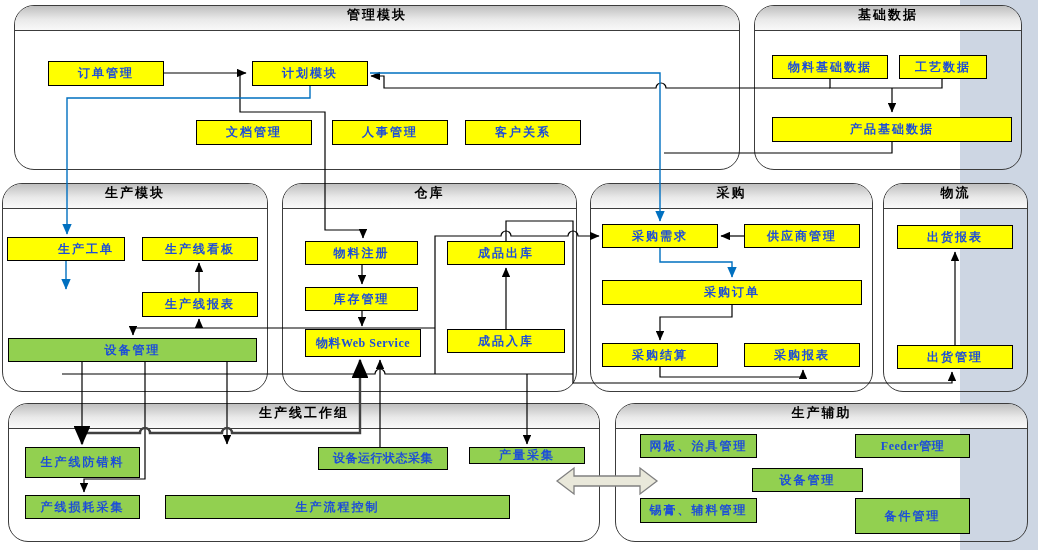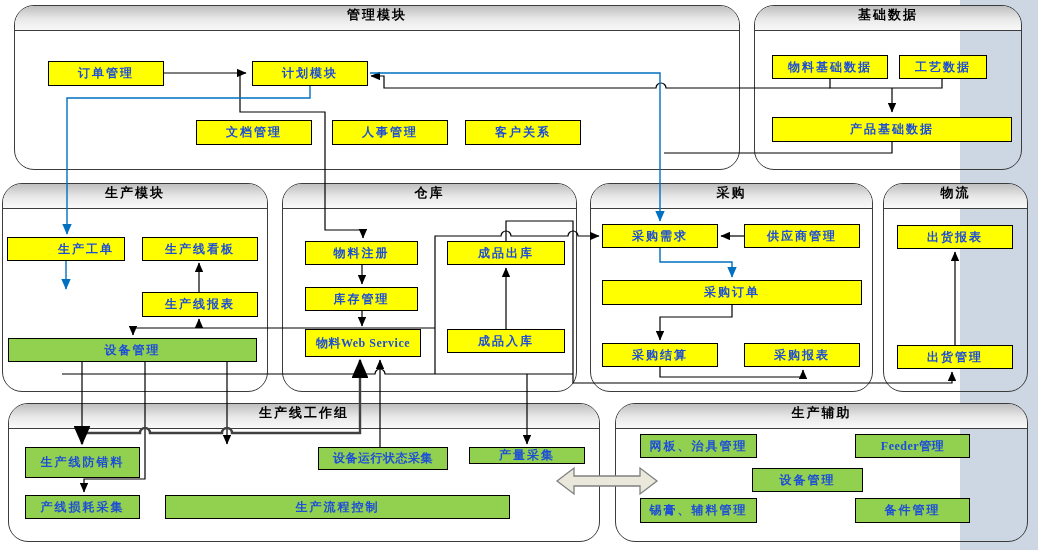--- a/index.html
+++ b/index.html
@@ -108,21 +108,21 @@
   <div class="node green" style="left:25px;top:447px;width:115px;height:31px;">生产线防错料</div>
   <div class="node green tight" style="left:318px;top:447px;width:130px;height:23px;">设备运行状态采集</div>
   <div class="node green" style="left:469px;top:447px;width:116px;height:17px;">产量采集</div>
   <div class="node green" style="left:25px;top:495px;width:115px;height:24px;">产线损耗采集</div>
   <div class="node green" style="left:165px;top:495px;width:345px;height:24px;">生产流程控制</div>
 
   <div class="node green" style="left:640px;top:434px;width:117px;height:24px;">网板、治具管理</div>
   <div class="node green tight" style="left:855px;top:434px;width:115px;height:24px;">Feeder管理</div>
   <div class="node green" style="left:752px;top:468px;width:111px;height:24px;">设备管理</div>
   <div class="node green" style="left:640px;top:498px;width:117px;height:25px;">锡膏、辅料管理</div>
-  <div class="node green" style="left:855px;top:498px;width:115px;height:25px;">备件管理</div>
+  <div class="node green" style="left:855px;top:498px;width:115px;height:36px;">备件管理</div>
 
   <svg id="wires" width="1038" height="550" viewBox="0 0 1038 550">
     <defs>
       <marker id="mb" markerWidth="9" markerHeight="7" refX="7.5" refY="3.5" orient="auto">
         <path d="M0,0 L8,3.5 L0,7 z" fill="#000"></path>
         </marker>
       <marker id="ml" markerWidth="9" markerHeight="7" refX="7.5" refY="3.5" orient="auto">
         <path d="M0,0 L8,3.5 L0,7 z" fill="#0070c0"></path>
         </marker>
     </defs>

